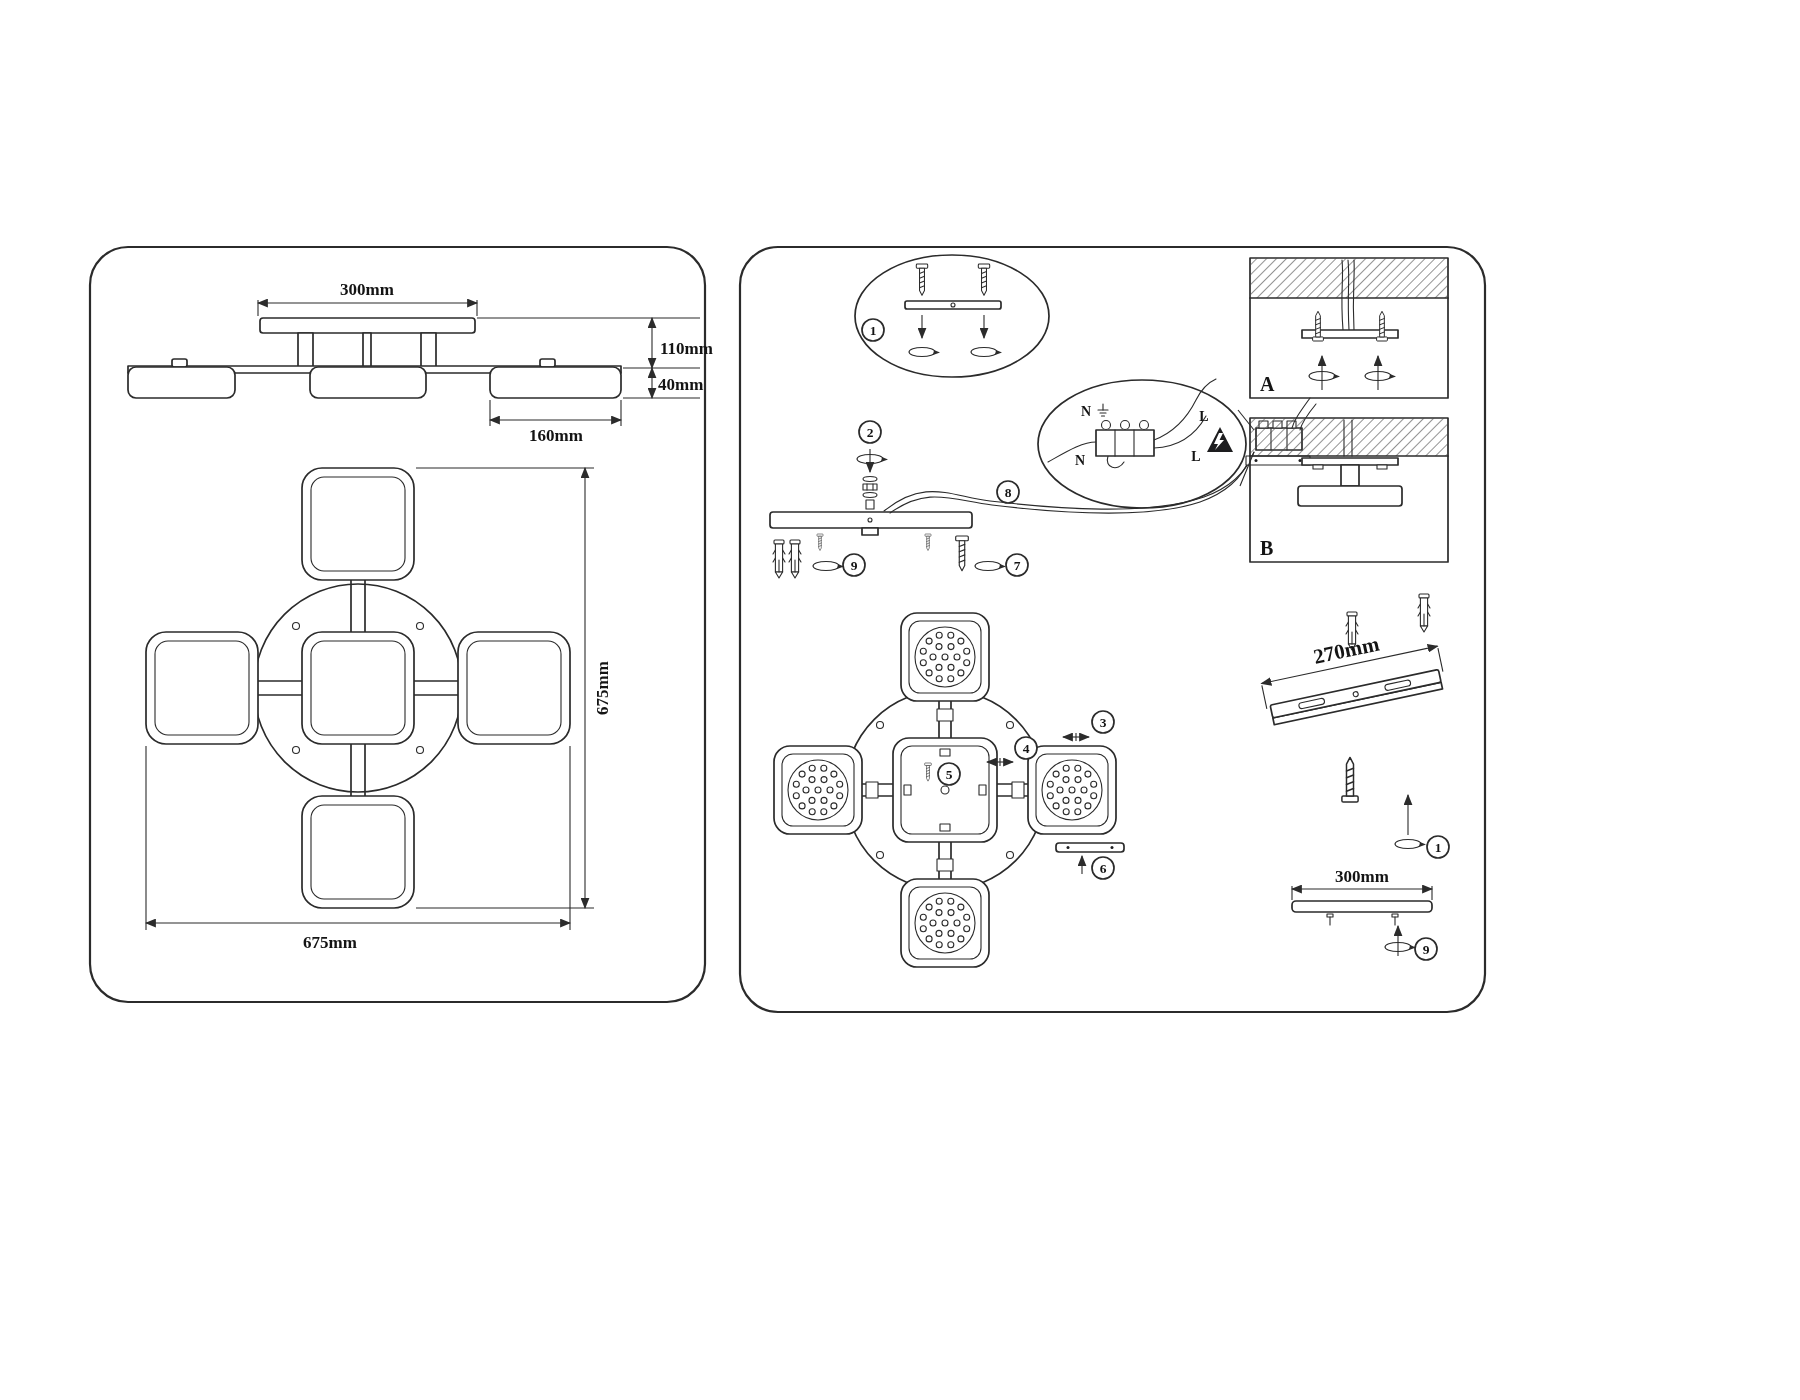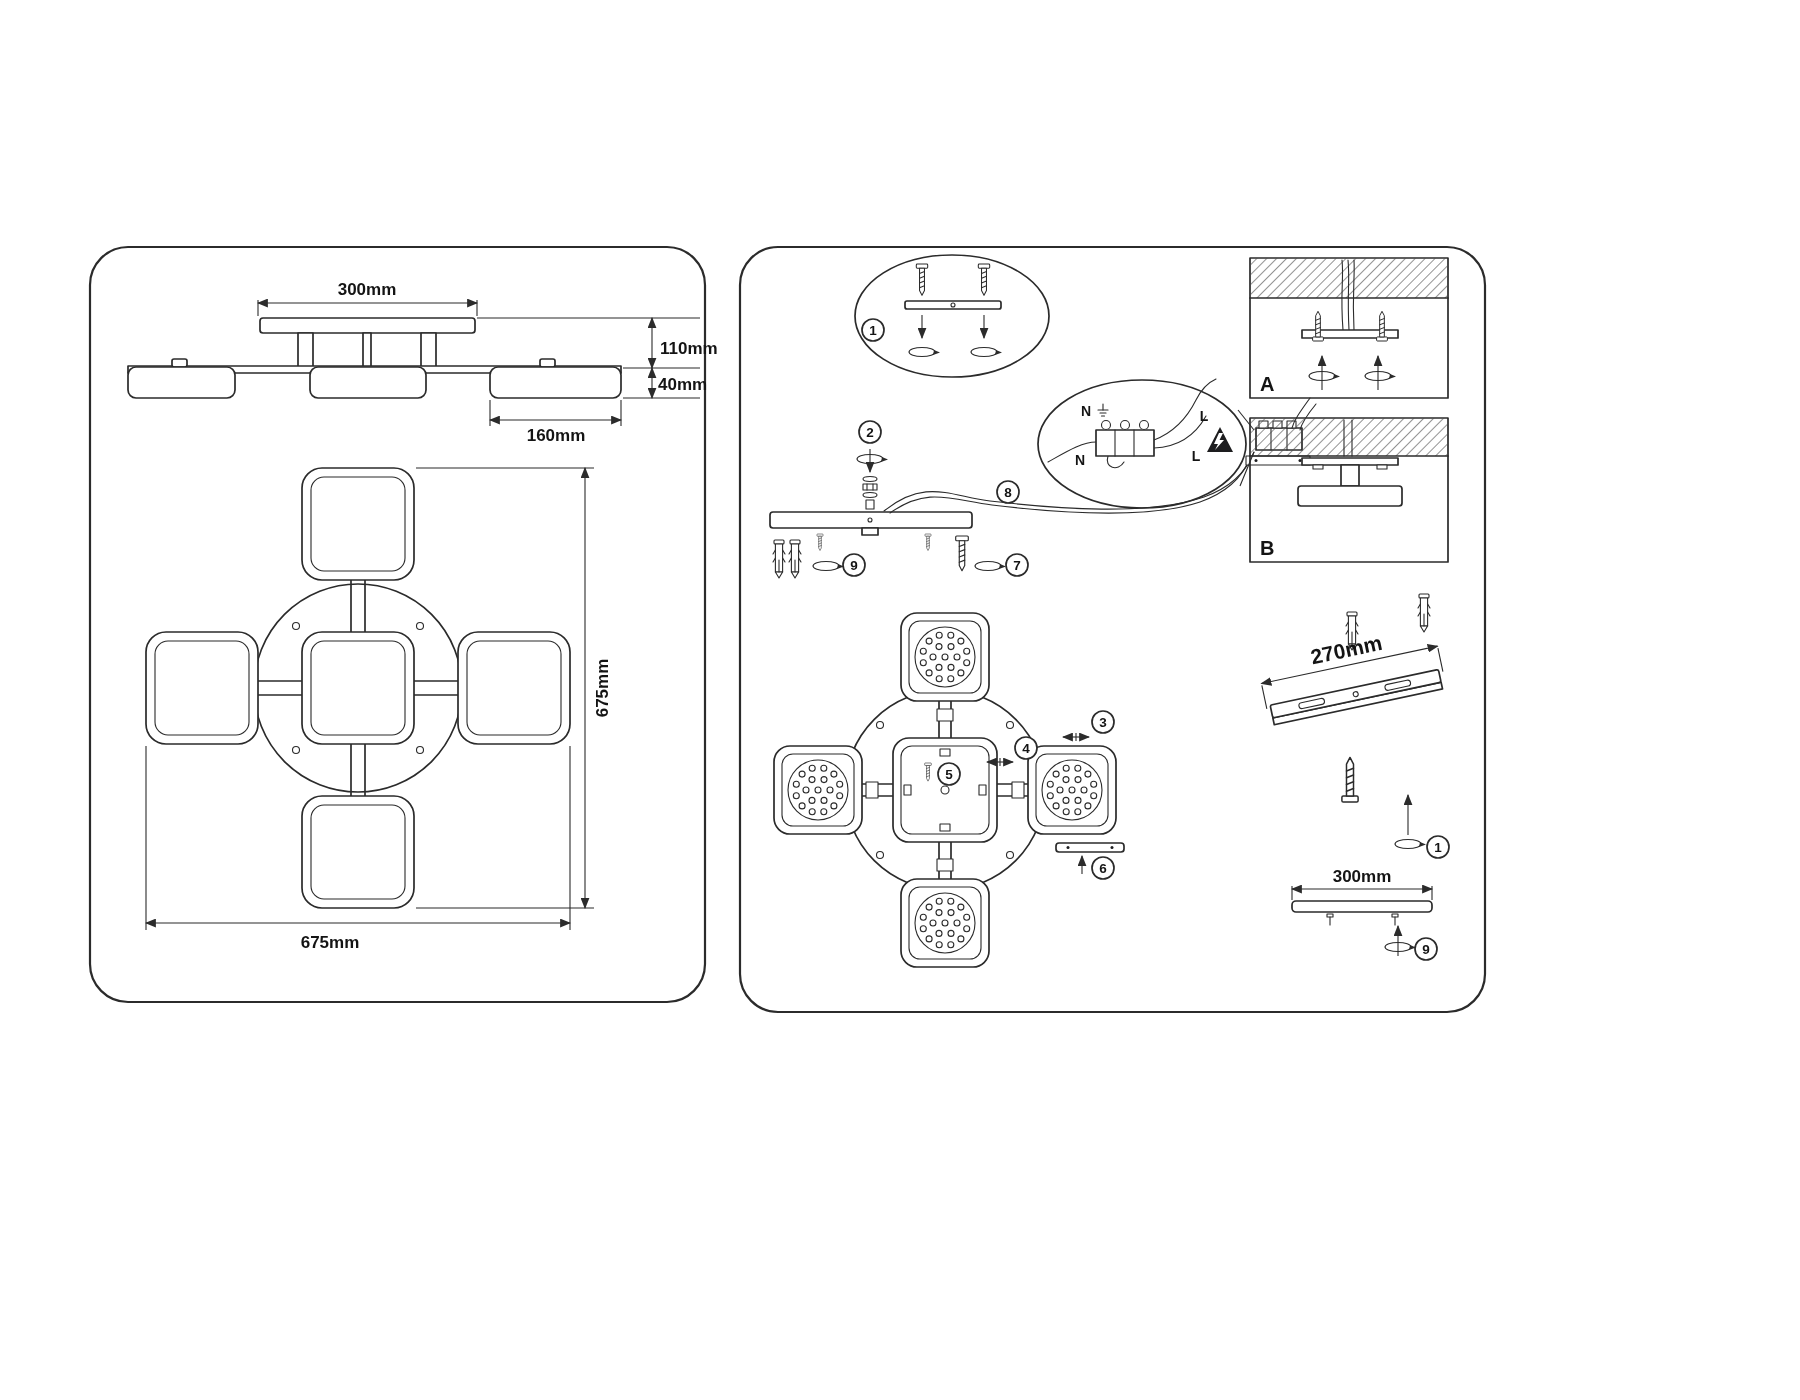--- a/index.html
+++ b/index.html
@@ -1,18 +1,18 @@
 <!DOCTYPE html>
 <html><head>
 <meta charset="utf-8">
 <style>
   * { margin:0; padding:0; box-sizing:border-box; }
   html,body { background:#ffffff; }
   body { width:1800px; height:1400px; font-family:"Liberation Sans", sans-serif; position:relative; }
-  .canvas { position:absolute; inset:0; background:#ffffff; }
+  .canvas { position:absolute; inset:0; background:#ffffff;font-family:Liberation Serif, serif; }
   svg { display:block; }
 
   .s   { stroke:#2b2b2b; fill:none; stroke-width:1.7; stroke-linecap:round; stroke-linejoin:round; }
   .s2  { stroke:#2b2b2b; fill:none; stroke-width:2.2; stroke-linejoin:round; }
   .w   { fill:#ffffff; stroke:#2b2b2b; stroke-width:1.7; stroke-linejoin:round; }
   .wt  { fill:#ffffff; stroke:#2b2b2b; stroke-width:1.1; stroke-linejoin:round; }
   .t   { stroke:#2b2b2b; fill:none; stroke-width:1.1; stroke-linecap:round; }
   .dim { stroke:#2b2b2b; fill:none; stroke-width:1.1; }
   .blk { fill:#1d1d1f; }
 

